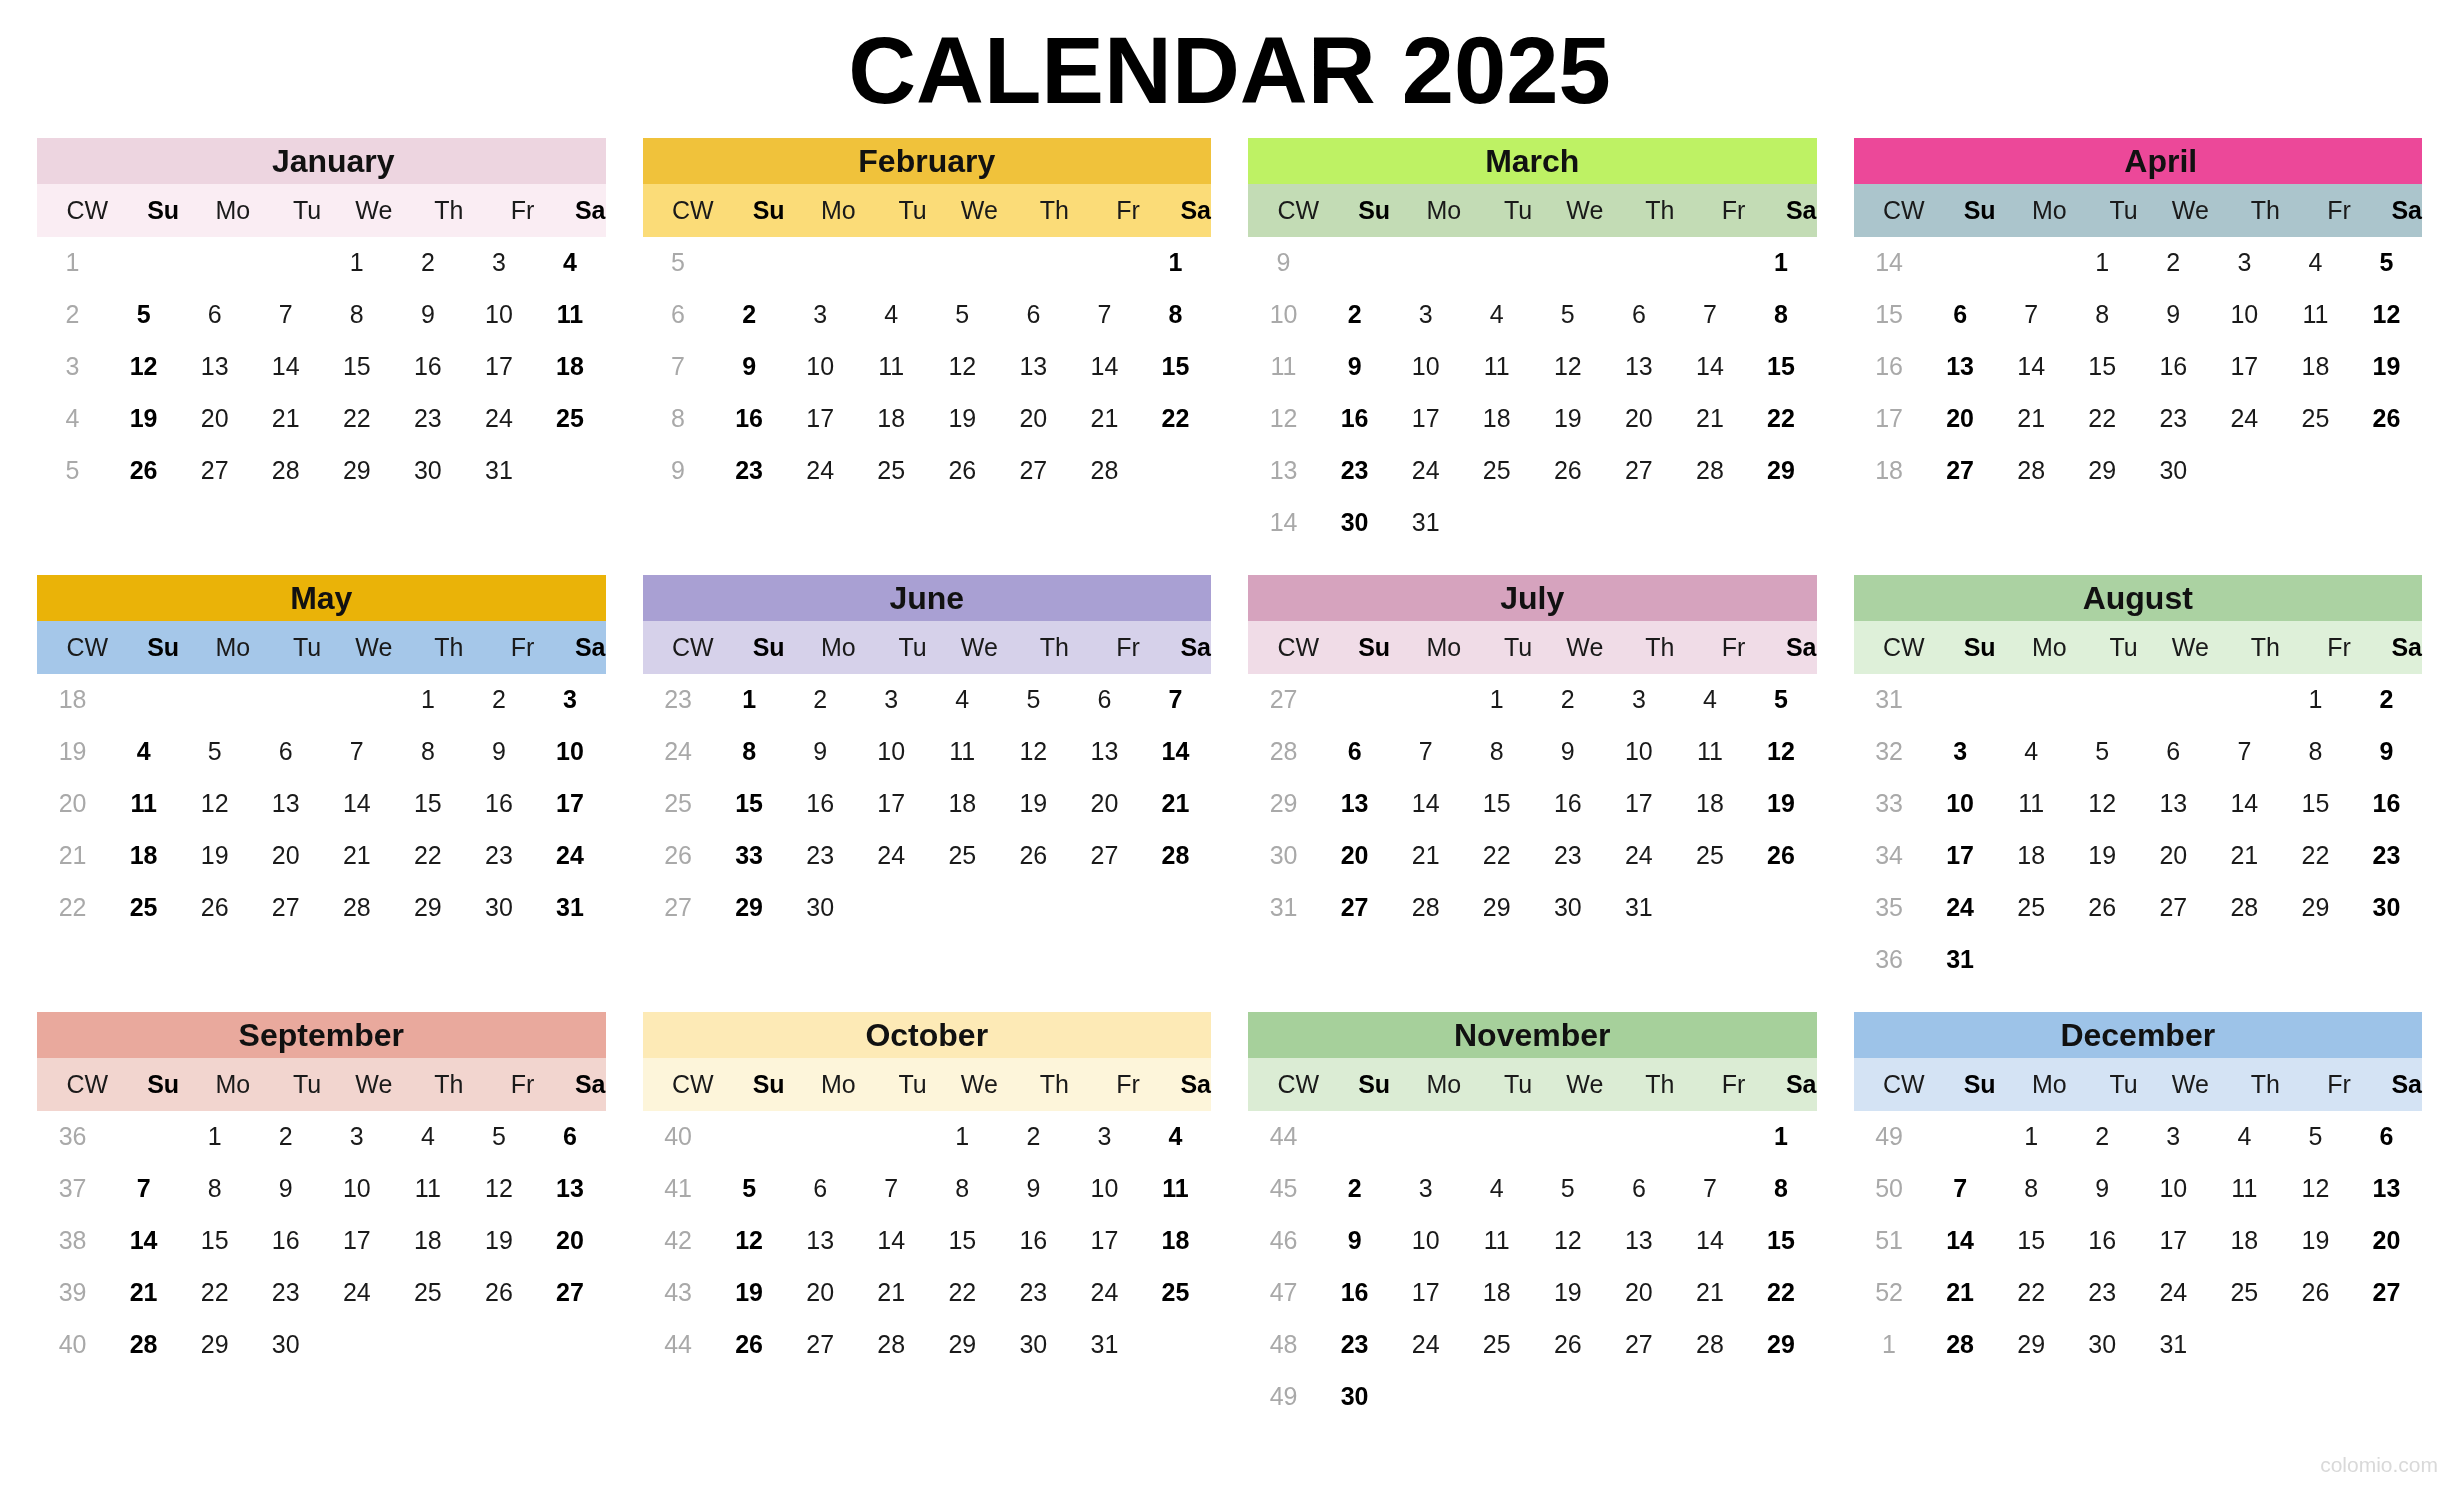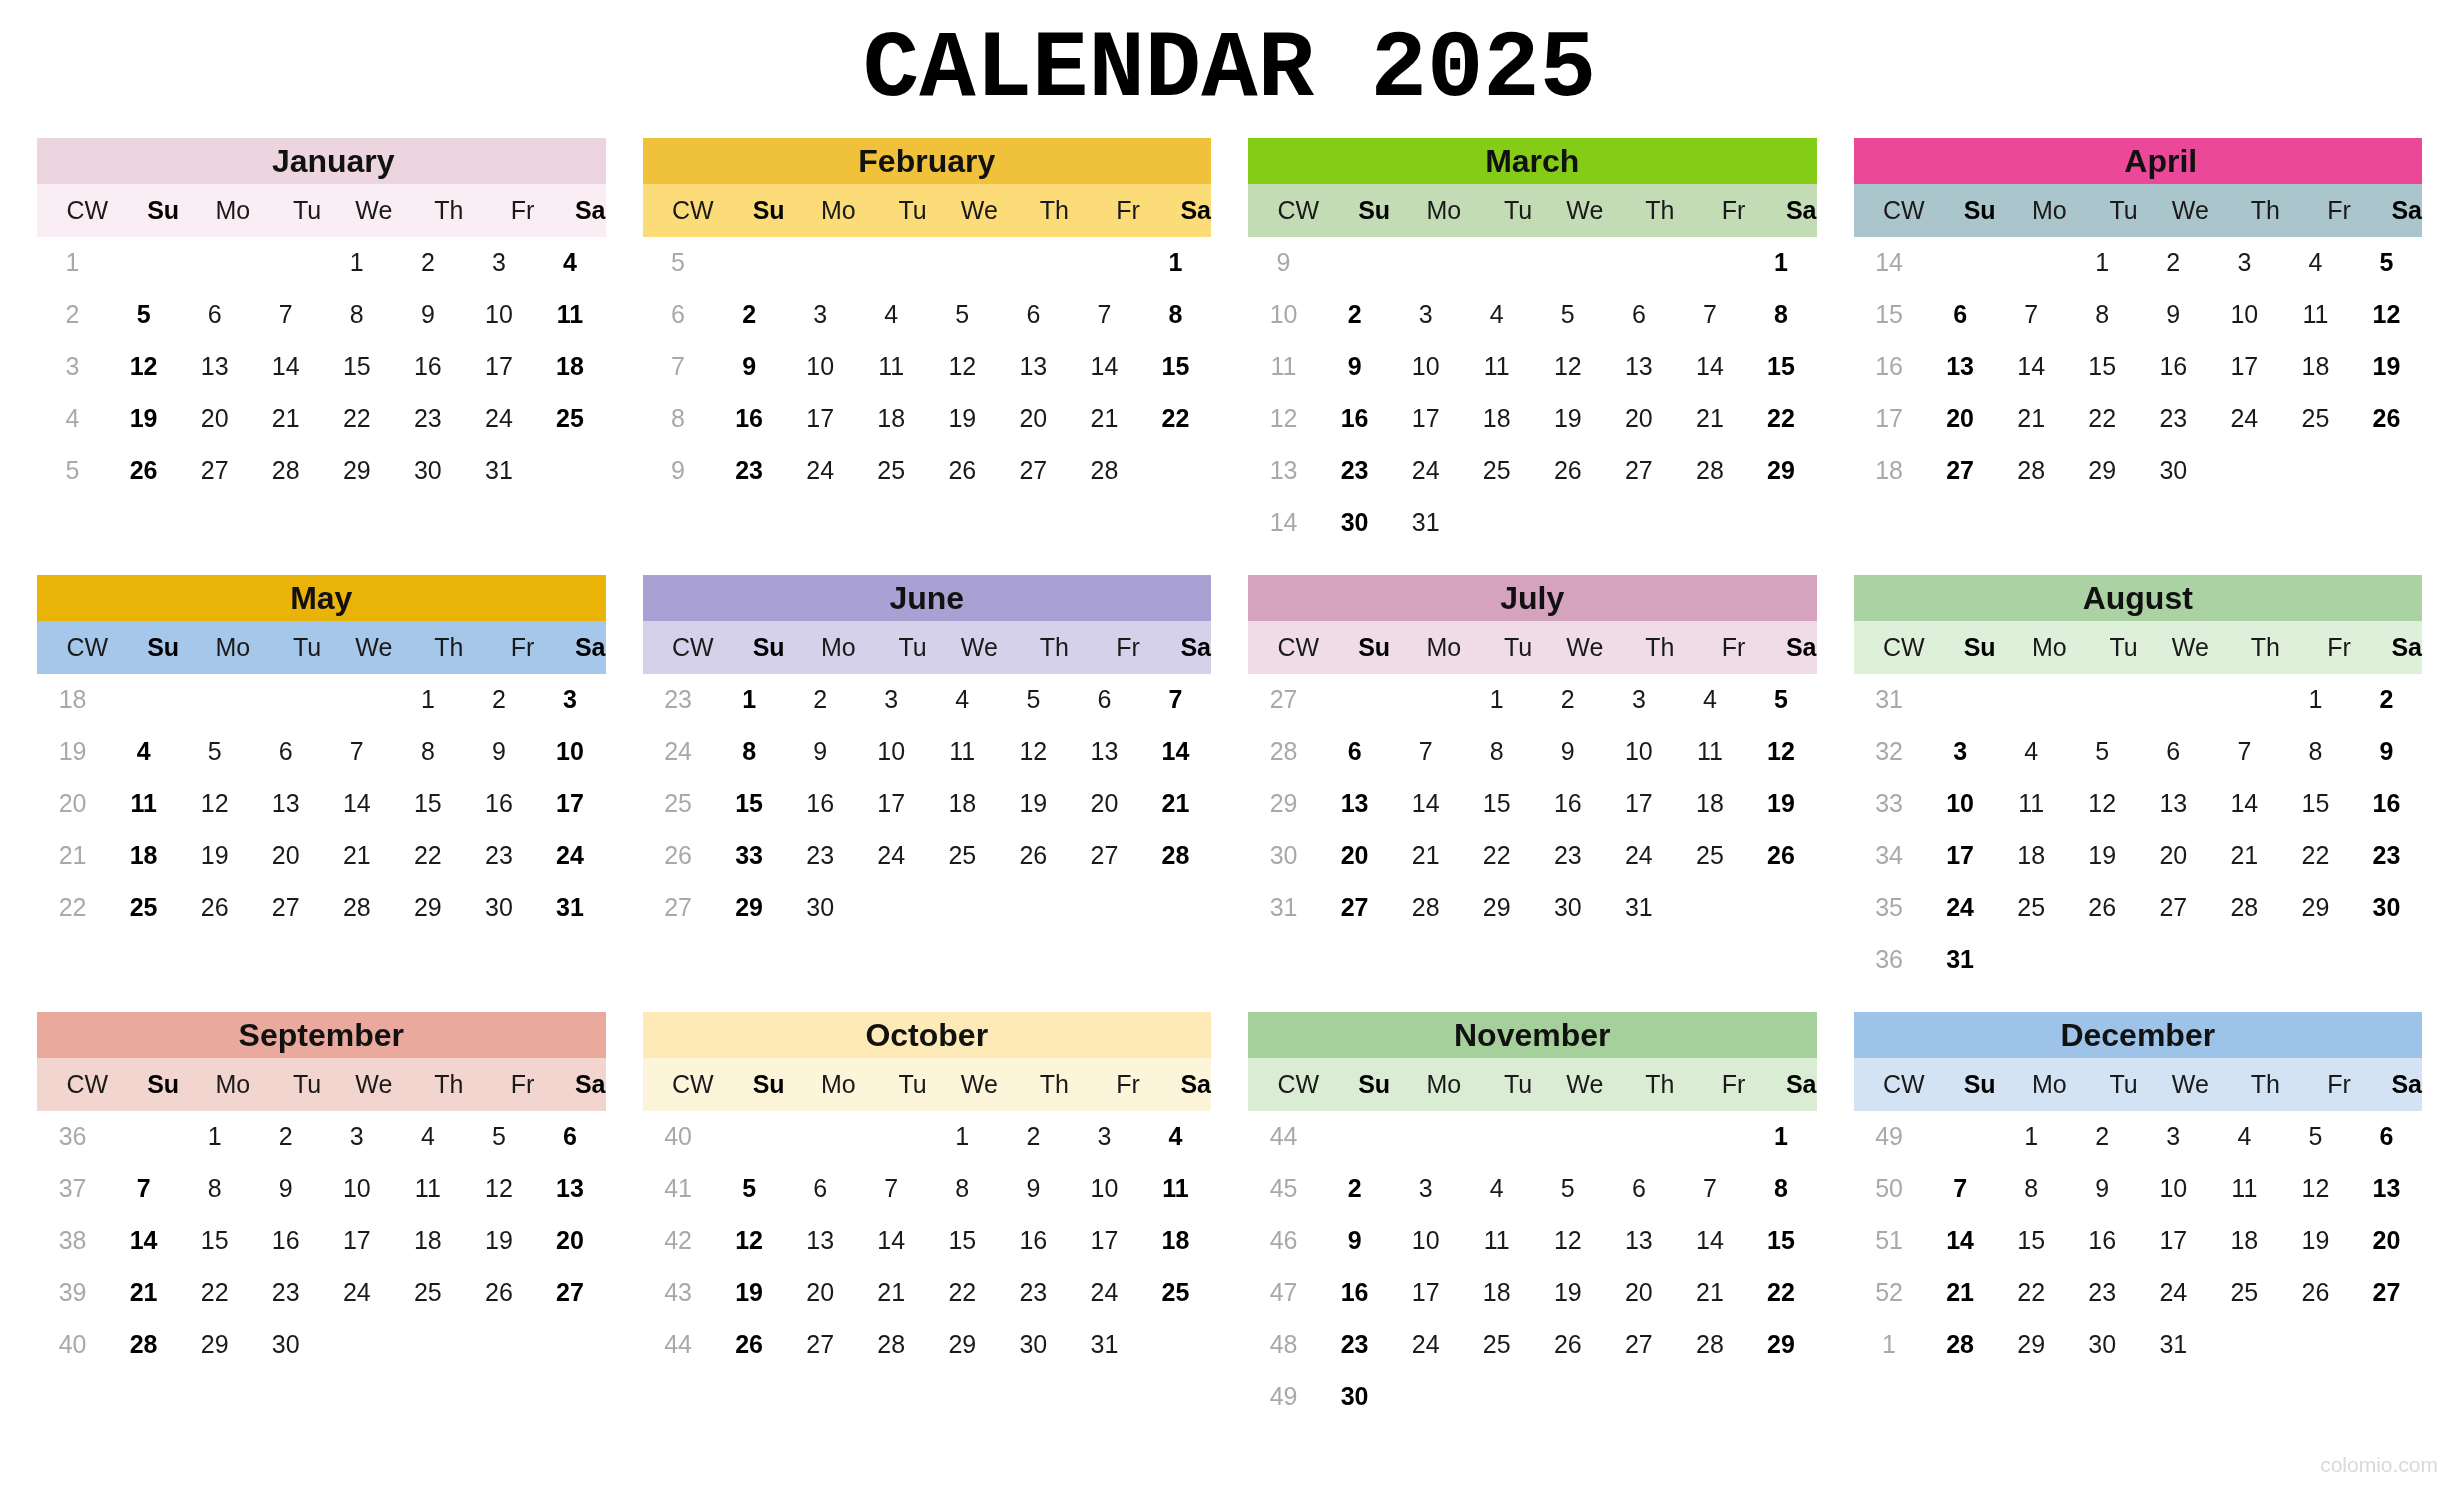--- a/index.html
+++ b/index.html
@@ -9,21 +9,20 @@
     font-family:"Liberation Sans", sans-serif;
     position:relative;
     overflow:hidden;
   }
   .page-title{
     margin:15.4px 0 11.5px 0;
     height:111px;line-height:111px;
     text-align:center;
     font-size:94px;font-weight:bold;color:#000;
     letter-spacing:0px;
-    font-family:Liberation Mono, monospace;
   }
   .months-grid{
     margin:0 37px;
     display:grid;
     grid-template-columns:repeat(4,1fr);
     column-gap:37px;
     row-gap:26px;
     align-items:start;
   }
   .month{width:100%;}
@@ -177,21 +176,21 @@
         <div class="day-cell weekend">23</div>
         <div class="day-cell">24</div>
         <div class="day-cell">25</div>
         <div class="day-cell">26</div>
         <div class="day-cell">27</div>
         <div class="day-cell">28</div>
         <div class="day-cell weekend"></div>
       </div>
     </div>
     <div class="month">
-      <div class="month-title" style="background: #84cc16;">March</div>
+      <div class="month-title" style="background: #bef264;">March</div>
       <div class="weekday-row" style="background: rgb(195, 220, 181);">
         <div class="">CW</div>
         <div class="bold">Su</div>
         <div class="">Mo</div>
         <div class="">Tu</div>
         <div class="">We</div>
         <div class="">Th</div>
         <div class="">Fr</div>
         <div class="bold">Sa</div>
       </div>

